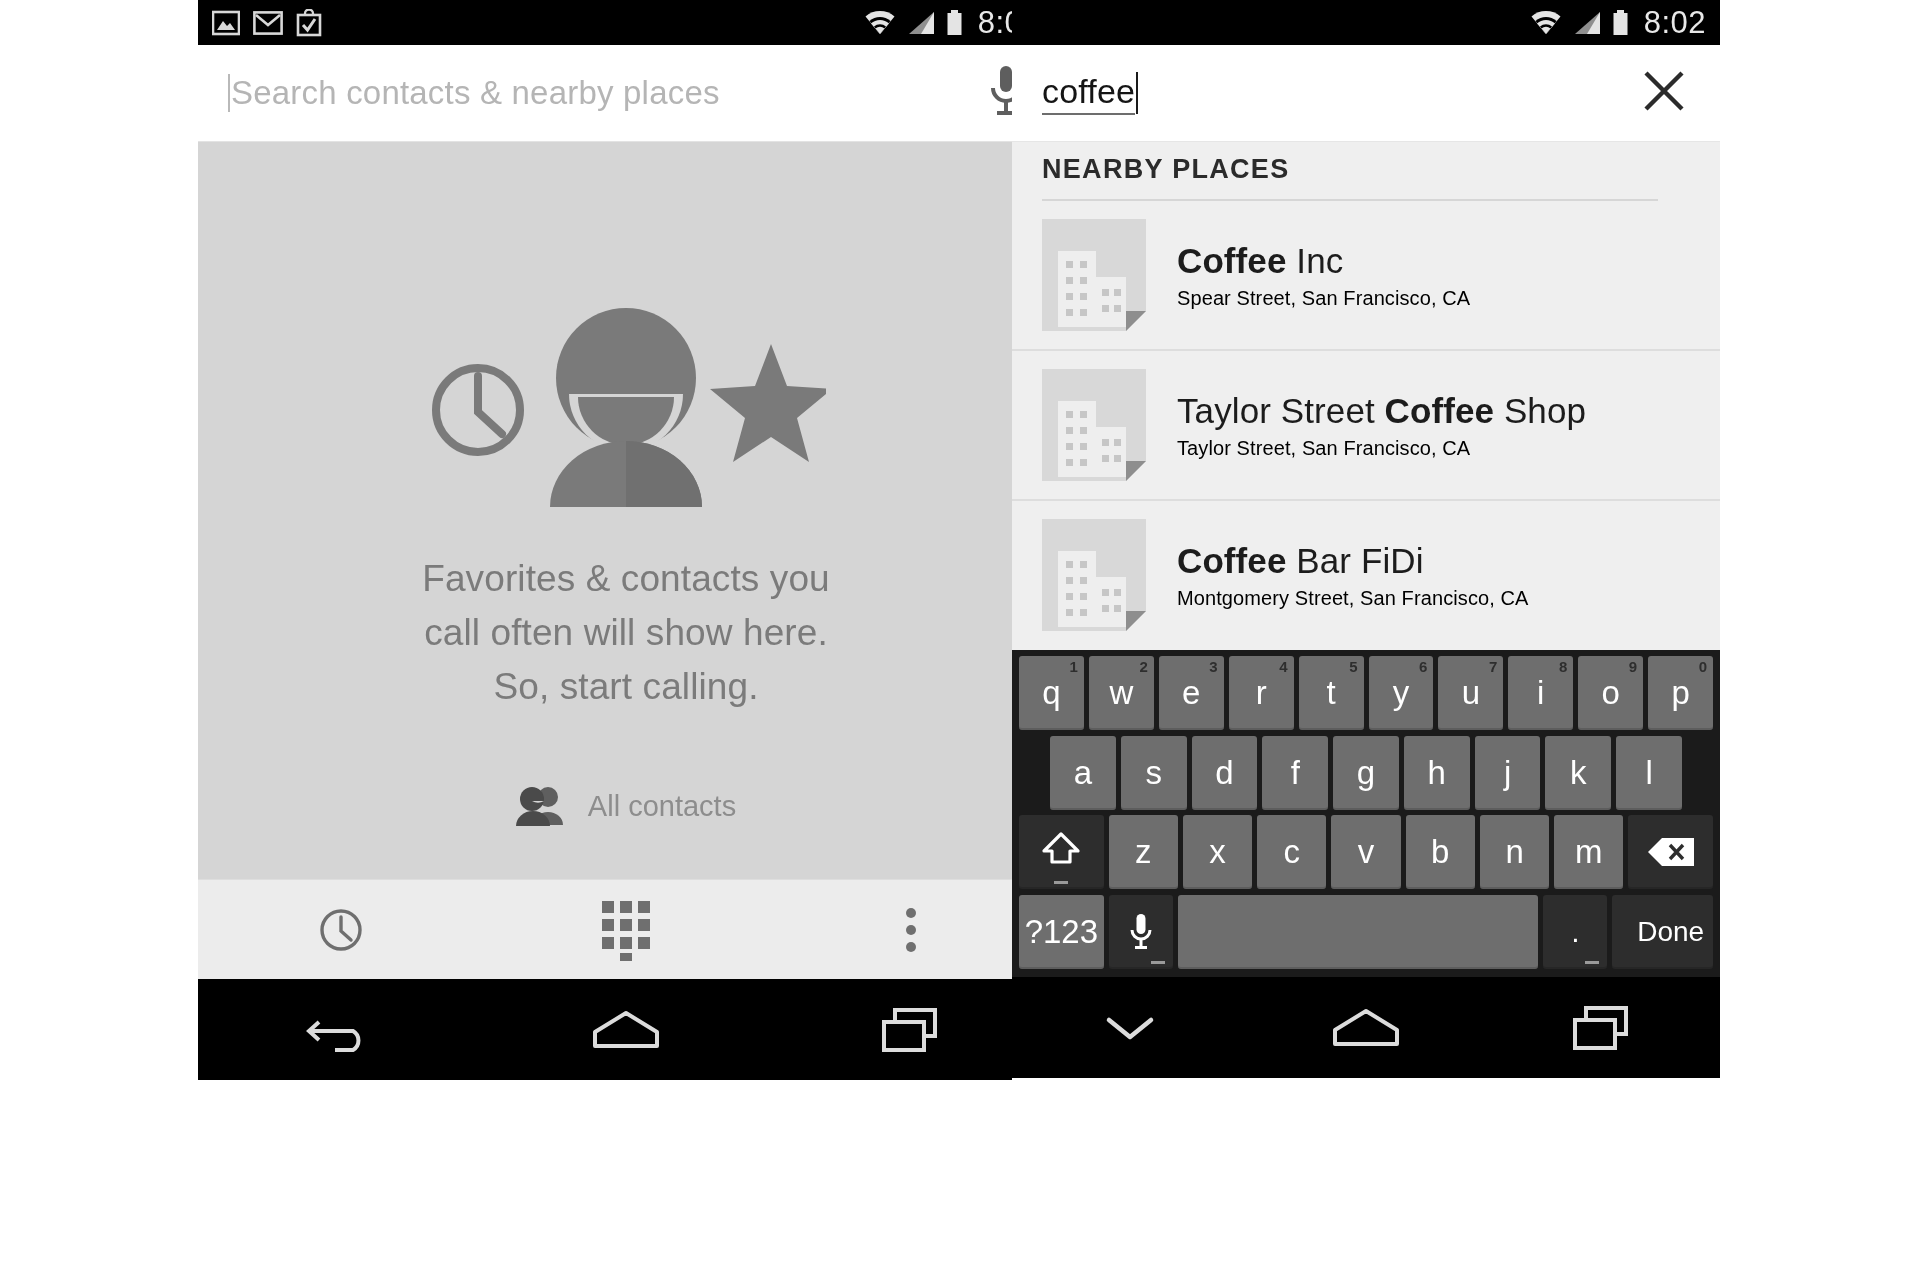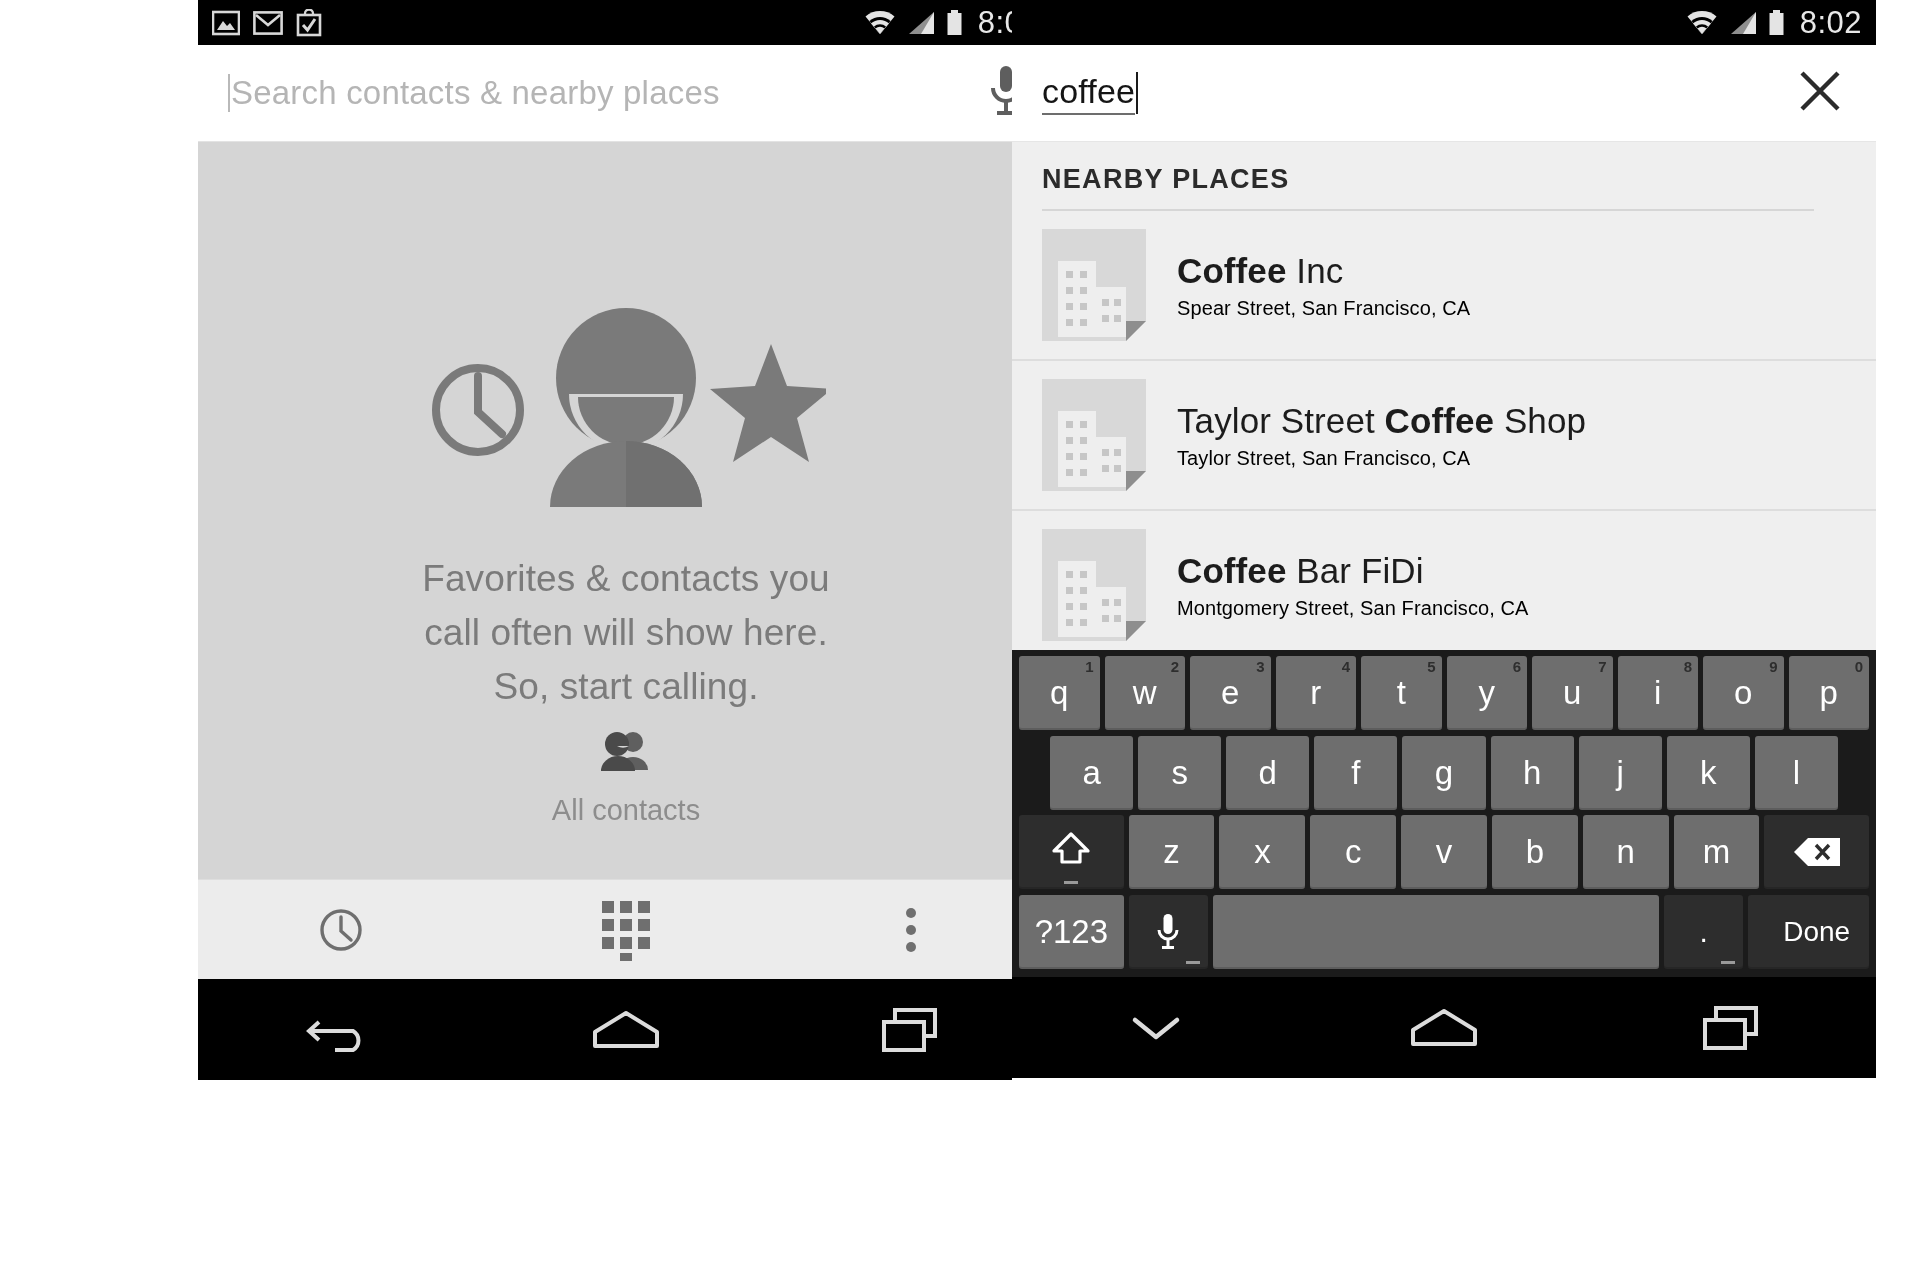--- a/index.html
+++ b/index.html
@@ -17,21 +17,21 @@
 
   
   .phone {
     position: absolute;
     top: 0;
     height: 1280px;
     overflow: hidden;
     background: #ffffff;
   }
   #phone-left  { left: 198px;  width: 856px; }
-  #phone-right { left: 1012px; width: 864px; }
+  #phone-right { left: 1012px; width: 708px; }
 
   
   .statusbar {
     position: relative;
     height: 45px;
     background: #000000;
     display: flex;
     align-items: center;
     padding: 0 14px;
   }
@@ -84,21 +84,20 @@
     line-height: 54px;
     letter-spacing: 0.1px;
   }
   .all-contacts-row {
     position: absolute;
     left: 0; right: 0; bottom: 52px;
     display: flex;
     align-items: center;
     justify-content: center;
     gap: 22px;
-    flex-direction: column;
   }
   .all-contacts-label {
     color: #8d8d8d;
     font-size: 29px;
   }
 
   
   .tabbar {
     height: 100px;
     background: #ececec;
@@ -151,21 +150,21 @@
   }
   .clear-wrap { margin-left: auto; }
 
   
   .results {
     background: #efefef;
     height: 508px;
     padding: 0 0 0 0;
   }
   .results-header {
-    padding: 22px 0 14px 30px;
+    padding: 12px 0 14px 30px;
     color: #2b2b2b;
     font-size: 27px;
     font-weight: bold;
     letter-spacing: 1.3px;
   }
   .results-rule {
     height: 2px; background: #d6d6d6;
     margin: 0 62px 0 30px;
   }
   .place-row {

